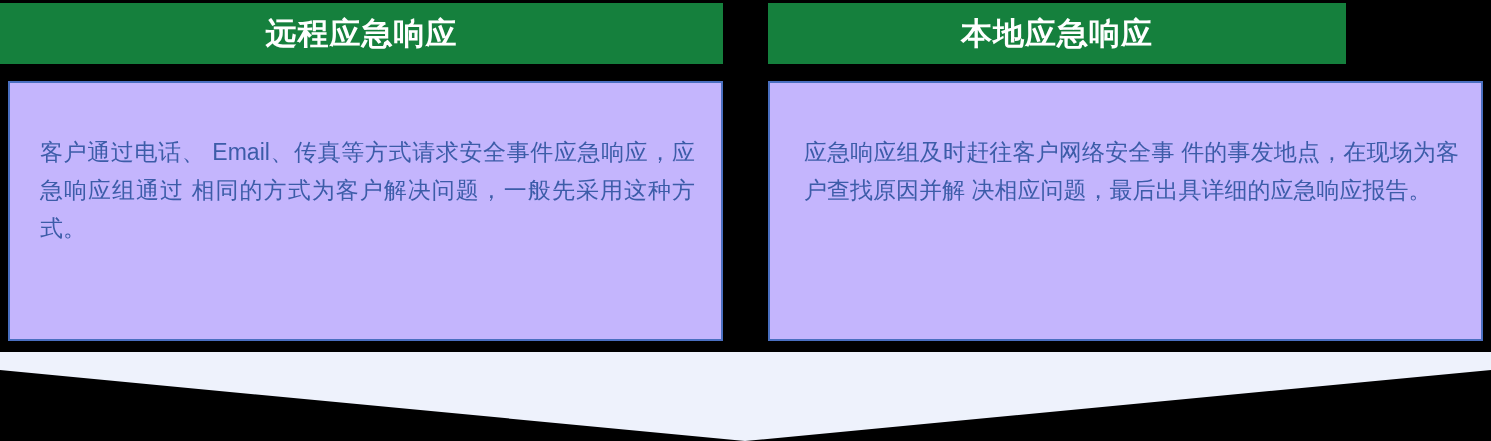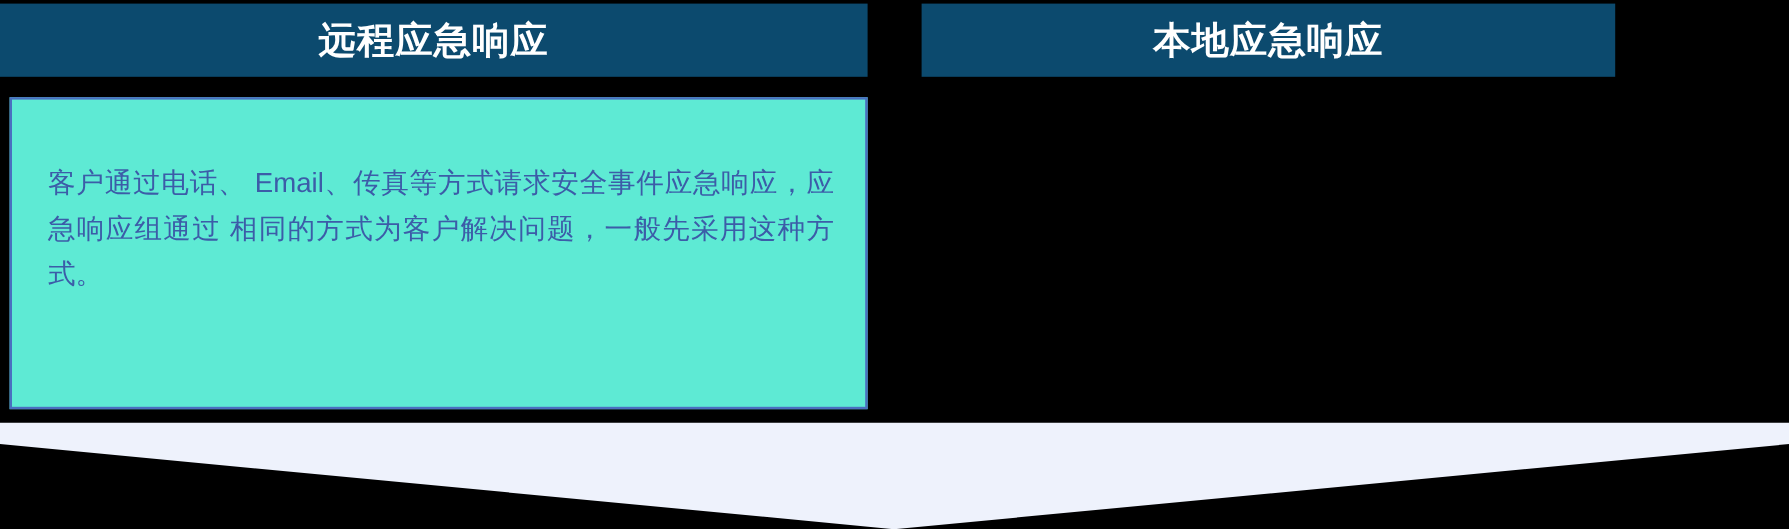--- a/index.html
+++ b/index.html
@@ -20,21 +20,21 @@
     left: 0;
     top: 0;
     width: 1491px;
     height: 441px;
     background: #000000;
   }
 
   
   .col-header {
     position: absolute;
-    background: #0c4a6e;
+    background: #15803d;
     color: #FFFFFF;
     display: flex;
     align-items: center;
     justify-content: center;
     font-size: 31px;
     font-weight: bold;
     letter-spacing: 1px;
     line-height: 1;
   }
   .col-header.left {
@@ -46,21 +46,21 @@
   .col-header.right {
     left: 768px;
     top: 3px;
     width: 578px;
     height: 61px;
   }
 
   
   .col-panel {
     position: absolute;
-    background: #5eead4;
+    background: #c4b5fd;
     border: 2px solid #4A6FC0;
     box-sizing: border-box;
   }
   .col-panel.left {
     left: 8px;
     top: 81px;
     width: 715px;
     height: 260px;
   }
   .col-panel.right {
@@ -109,20 +109,23 @@
   </div>
 
   <div class="col-header right">
     <span>本地应急响应</span>
   </div>
 
   <div class="col-panel left">
     <div class="panel-text">客户通过电话、 Email、传真等方式请求安全事件应急响应，应急响应组通过 相同的方式为客户解决问题，一般先采用这种方式。</div>
   </div>
 
+  <div class="col-panel right">
+    <div class="panel-text">应急响应组及时赶往客户网络安全事 件的事发地点，在现场为客户查找原因并解 决相应问题，最后出具详细的应急响应报告。</div>
+  </div>
 
   <div class="arrow-band">
     <svg width="1491" height="89" viewBox="0 0 1491 89" xmlns="http://www.w3.org/2000/svg">
       <polygon points="0,0 1491,0 1491,18 745,89 0,18" fill="#EEF2FC"></polygon>
     </svg>
   </div>
 
 </div>
 
 </body></html>

